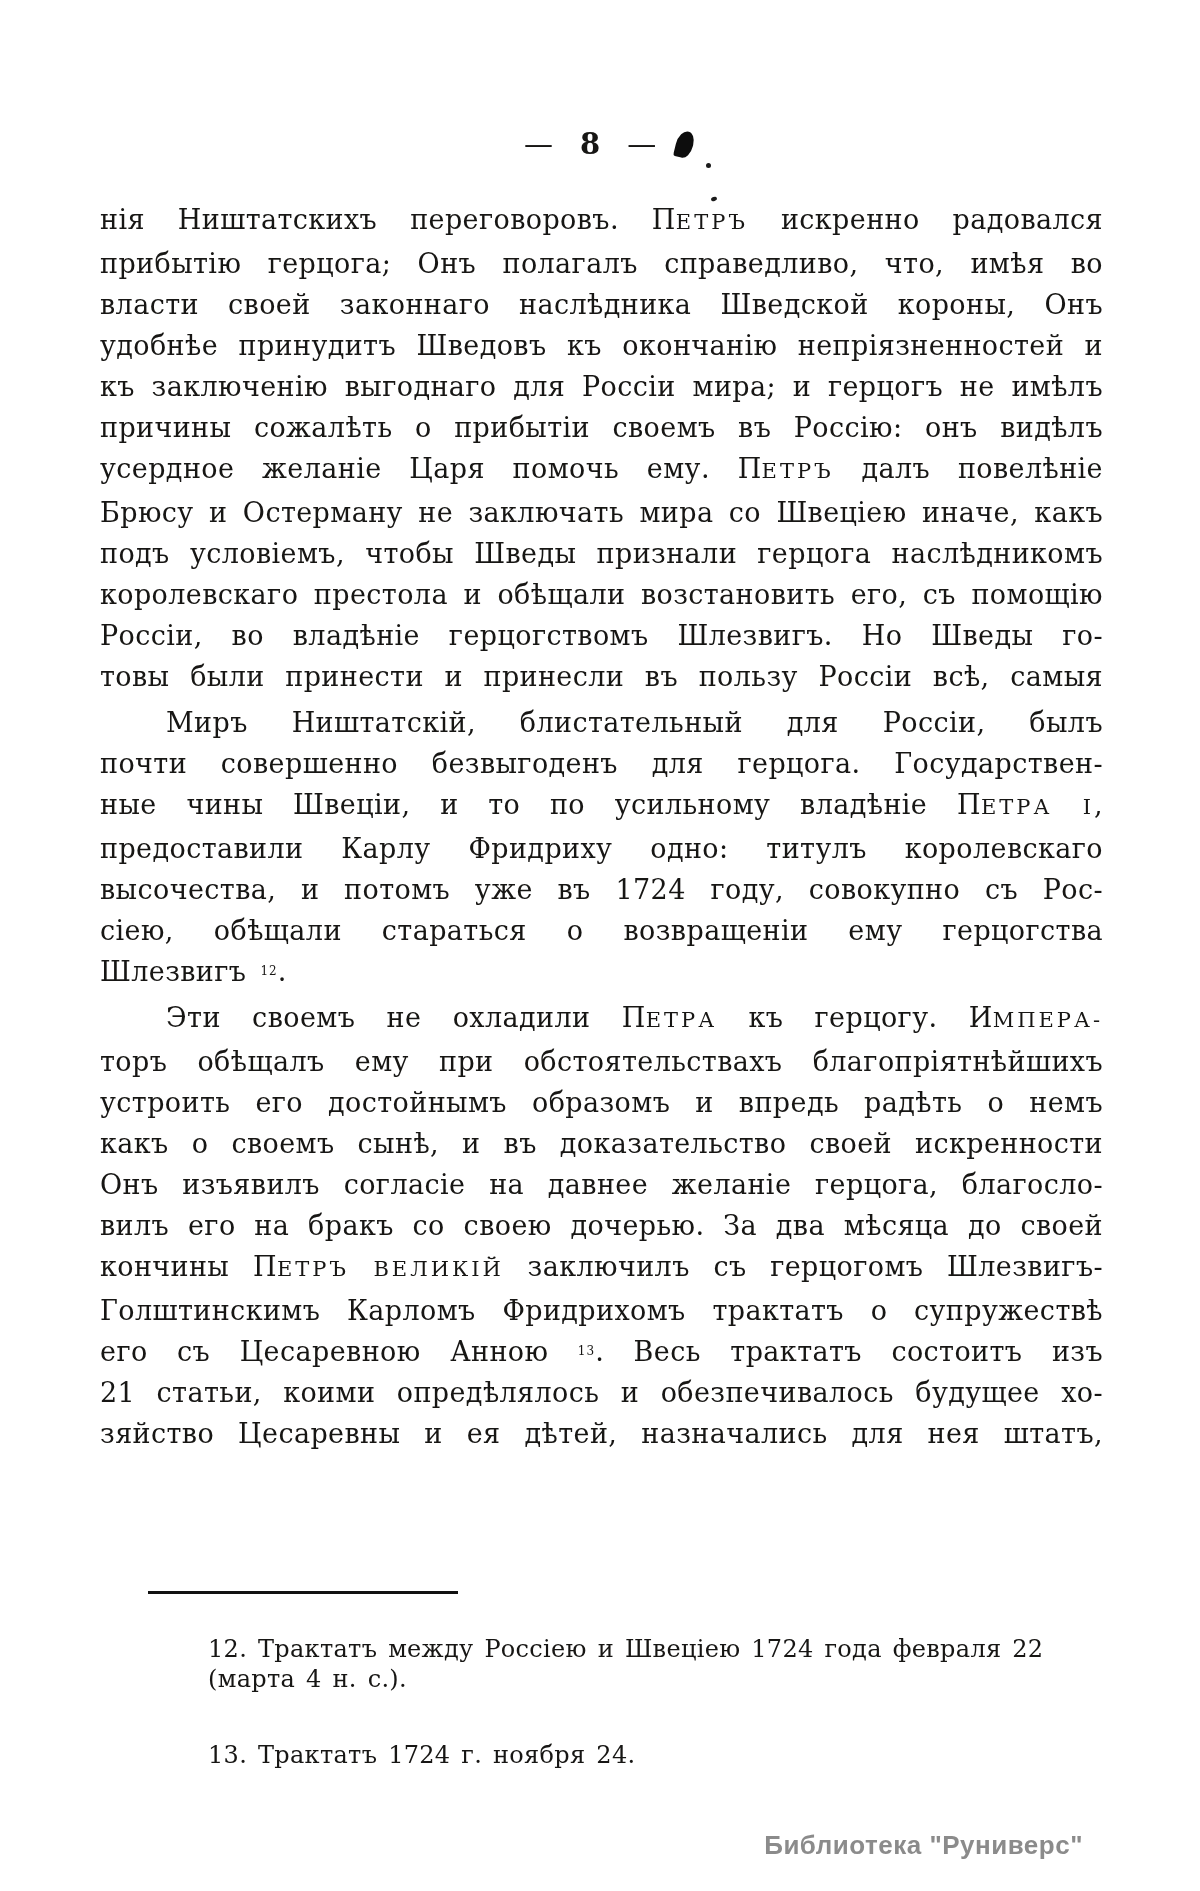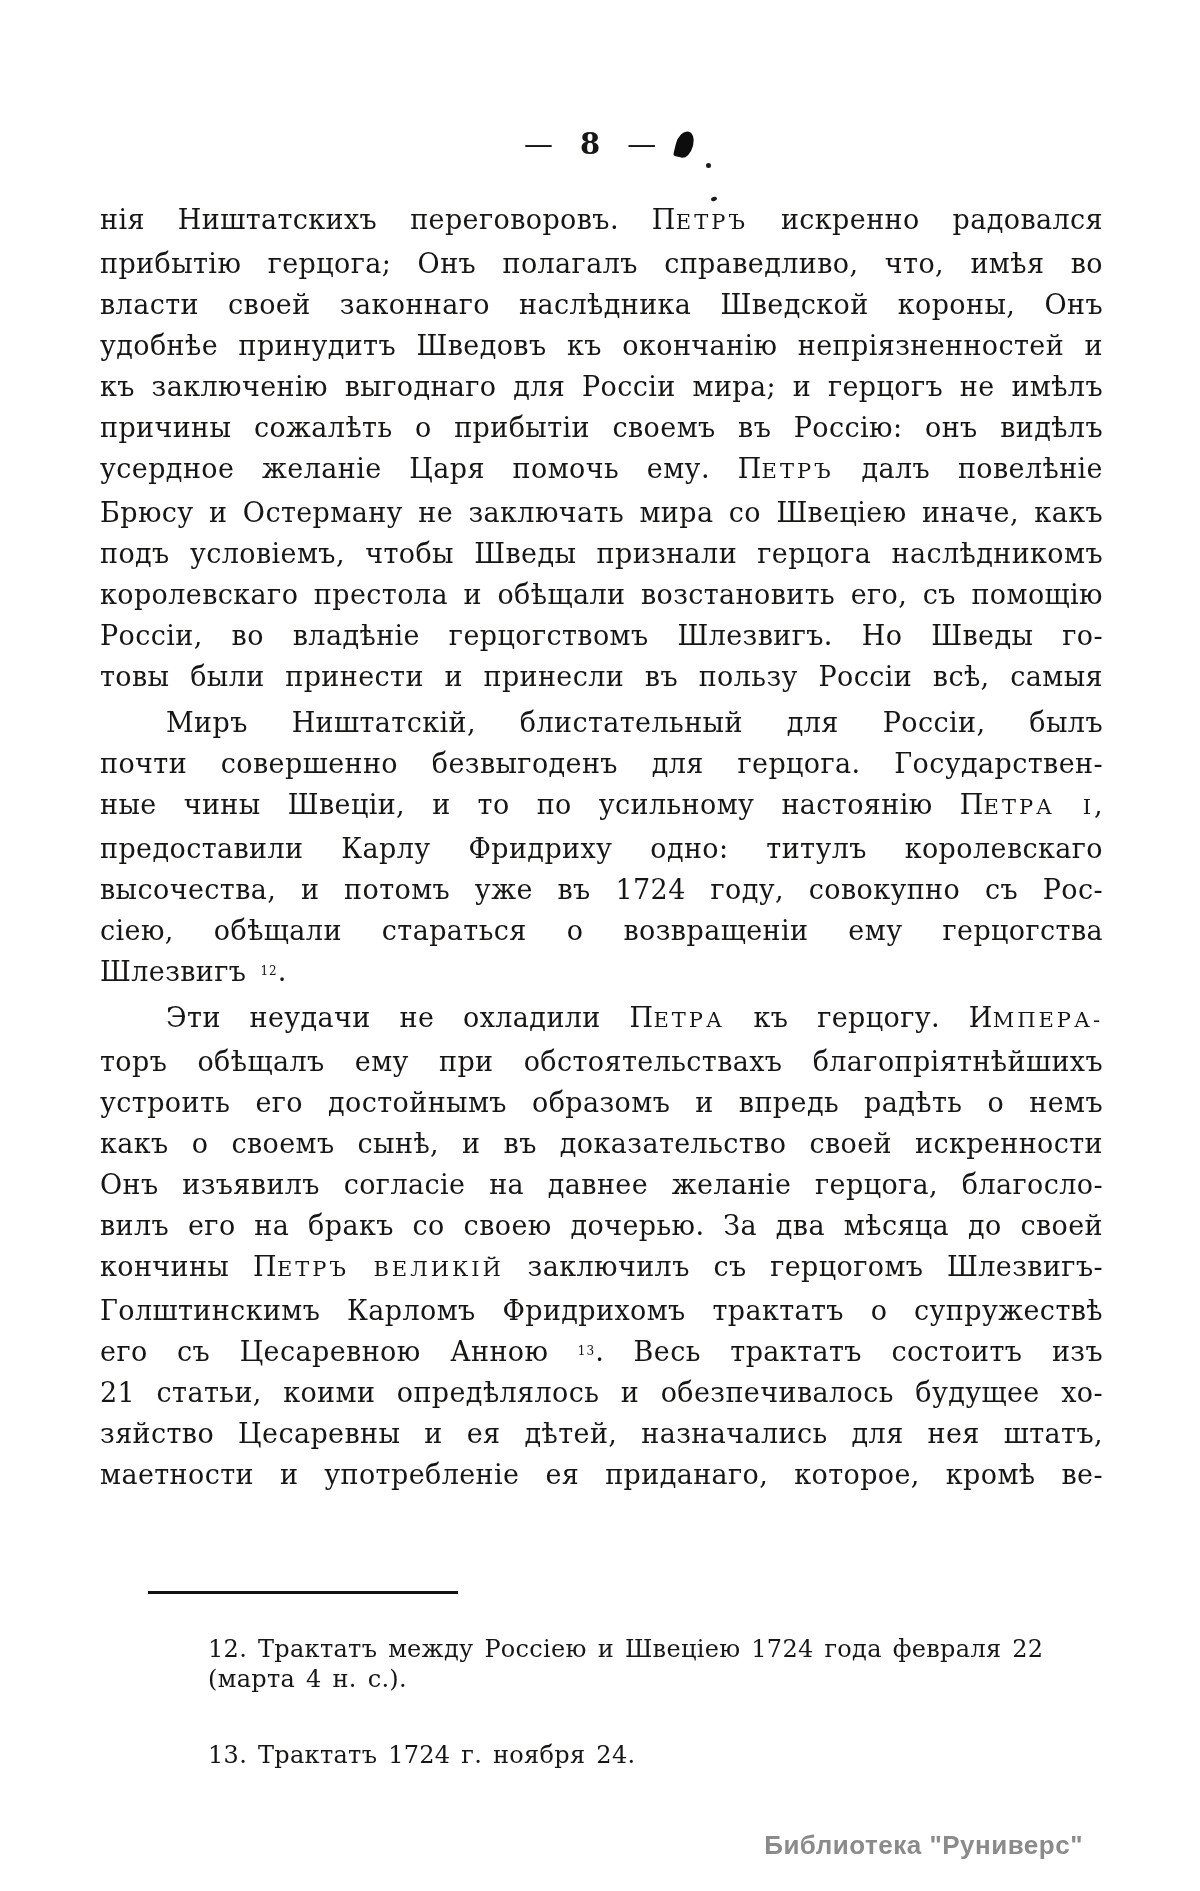--- a/index.html
+++ b/index.html
@@ -90,39 +90,38 @@
         <div class="line"><span>усердное желаніе Царя помочь ему. </span><span class="sc"><span class="sc-first">П</span><span class="sc-rest">ЕТРЪ</span></span><span> далъ повелѣніе</span></div>
         <div class="line"><span>Брюсу и Остерману не заключать мира со Швеціею иначе, какъ</span></div>
         <div class="line"><span>подъ условіемъ, чтобы Шведы признали герцога наслѣдникомъ</span></div>
         <div class="line"><span>королевскаго престола и обѣщали возстановить его, съ помощію</span></div>
         <div class="line"><span>Россіи, во владѣніе герцогствомъ Шлезвигъ. Но Шведы го-</span></div>
         <div class="line"><span>товы были принести и принесли въ пользу Россіи всѣ, самыя</span></div>
       </div>
       <div class="para indent">
         <div class="line"><span>Миръ Ништатскій, блистательный для Россіи, былъ</span></div>
         <div class="line"><span>почти совершенно безвыгоденъ для герцога. Государствен-</span></div>
-        <div class="line"><span>ные чины Швеціи, и то по усильному настоянію </span><span class="sc"><span class="sc-first">П</span><span class="sc-rest">ЕТРА I</span></span><span>,</span></div>
+        <div class="line"><span>ные чины Швеціи, и то по усильному владѣніе </span><span class="sc"><span class="sc-first">П</span><span class="sc-rest">ЕТРА I</span></span><span>,</span></div>
         <div class="line"><span>предоставили Карлу Фридриху одно: титулъ королевскаго</span></div>
         <div class="line"><span>высочества, и потомъ уже въ 1724 году, совокупно съ Рос-</span></div>
         <div class="line"><span>сіею, обѣщали стараться о возвращеніи ему герцогства</span></div>
         <div class="line last"><span>Шлезвигъ </span><sup class="fnref">12</sup><span>.</span></div>
       </div>
       <div class="para indent">
-        <div class="line"><span>Эти неудачи не охладили </span><span class="sc"><span class="sc-first">П</span><span class="sc-rest">ЕТРА</span></span><span> къ герцогу. </span><span class="sc"><span class="sc-first">И</span><span class="sc-rest">МПЕРА-</span></span></div>
+        <div class="line"><span>Эти своемъ не охладили </span><span class="sc"><span class="sc-first">П</span><span class="sc-rest">ЕТРА</span></span><span> къ герцогу. </span><span class="sc"><span class="sc-first">И</span><span class="sc-rest">МПЕРА-</span></span></div>
         <div class="line"><span>торъ обѣщалъ ему при обстоятельствахъ благопріятнѣйшихъ</span></div>
         <div class="line"><span>устроить его достойнымъ образомъ и впредь радѣть о немъ</span></div>
         <div class="line"><span>какъ о своемъ сынѣ, и въ доказательство своей искренности</span></div>
         <div class="line"><span>Онъ изъявилъ согласіе на давнее желаніе герцога, благосло-</span></div>
         <div class="line"><span>вилъ его на бракъ со своею дочерью. За два мѣсяца до своей</span></div>
         <div class="line"><span>кончины </span><span class="sc"><span class="sc-first">П</span><span class="sc-rest">ЕТРЪ ВЕЛИКІЙ</span></span><span> заключилъ съ герцогомъ Шлезвигъ-</span></div>
         <div class="line"><span>Голштинскимъ Карломъ Фридрихомъ трактатъ о супружествѣ</span></div>
         <div class="line"><span>его съ Цесаревною Анною </span><sup class="fnref">13</sup><span>. Весь трактатъ состоитъ изъ</span></div>
         <div class="line"><span>21 статьи, коими опредѣлялось и обезпечивалось будущее хо-</span></div>
         <div class="line"><span>зяйство Цесаревны и ея дѣтей, назначались для нея штатъ,</span></div>
-        <div class="line"><span>маетности и употребленіе ея приданаго, которое, кромѣ ве-</span></div>
       </div>
     </div>
 
   <div id="footnote-rule"></div>
   <div class="footnote" id="footnote-1">12. Трактатъ между Россіею и Швеціею 1724 года февраля 22 (марта 4 н. с.).</div>
   <div class="footnote" id="footnote-2">13. Трактатъ 1724 г. ноября 24.</div>
 
   <div id="watermark">Библиотека "Руниверс"</div>
 
 </div>

